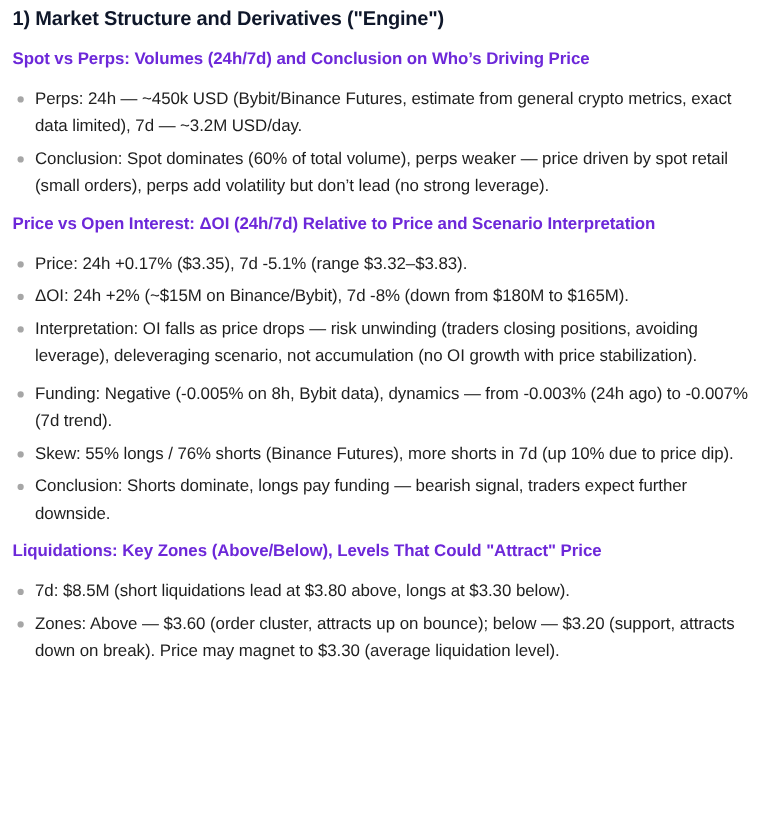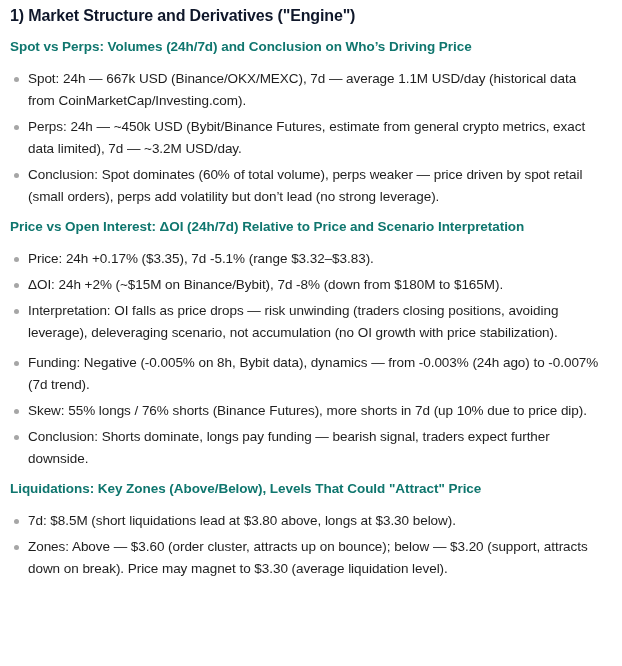--- a/index.html
+++ b/index.html
@@ -23,21 +23,21 @@
     line-height: 24px;
     font-weight: 700;
     letter-spacing: -0.15px;
     color: #0f172a;
     margin: 0 0 8px 0;
   }
   h3.section-heading {
     font-size: 13.5px;
     line-height: 22px;
     font-weight: 700;
-    color: #0f766e;
+    color: #6d28d9;
     margin: 0 0 10px 0;
   }
   ul.bullets {
     list-style: none;
     margin: 0 0 8px 0;
     padding: 0;
   }
   ul.bullets li {
     display: flex;
     align-items: flex-start;
@@ -59,24 +59,20 @@
 </head>
 <body>
 
 <main class="doc">
 
   <h1 class="title">1) Market Structure and Derivatives ("Engine")</h1>
 
   <section>
     <h3 class="section-heading">Spot vs Perps: Volumes (24h/7d) and Conclusion on Who’s Driving Price</h3>
     <ul class="bullets">
-      <li>
-        <span class="dot"></span>
-        <span class="li-text">Spot: 24h — 667k USD (Binance/OKX/MEXC), 7d — average 1.1M USD/day (historical data from CoinMarketCap/Investing.com).</span>
-      </li>
       <li>
         <span class="dot"></span>
         <span class="li-text">Perps: 24h — ~450k USD (Bybit/Binance Futures, estimate from general crypto metrics, exact data limited), 7d — ~3.2M USD/day.</span>
       </li>
       <li>
         <span class="dot"></span>
         <span class="li-text">Conclusion: Spot dominates (60% of total volume), perps weaker — price driven by spot retail (small orders), perps add volatility but don’t lead (no strong leverage).</span>
       </li>
     </ul>
   </section>

